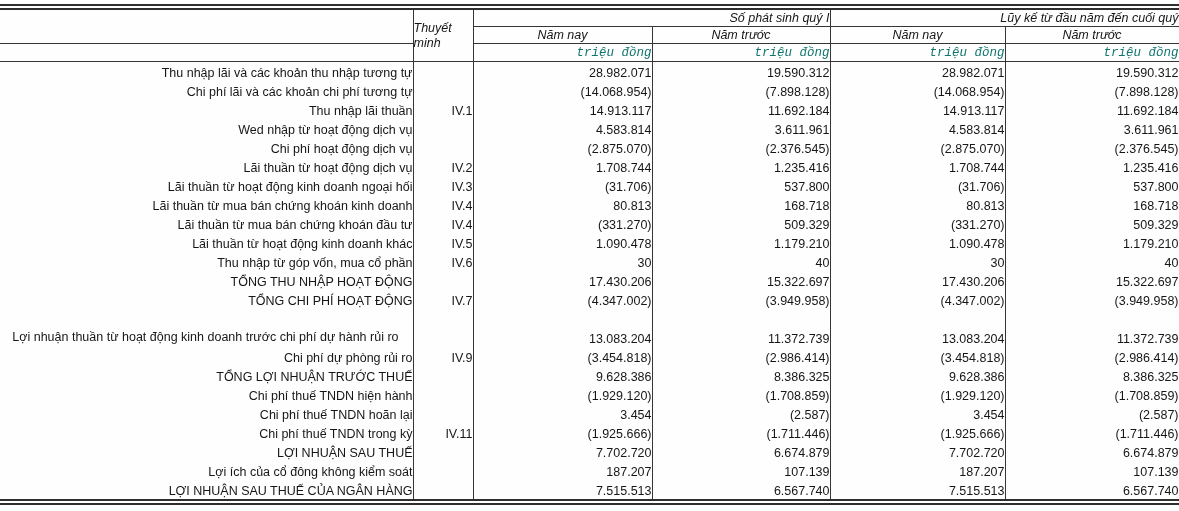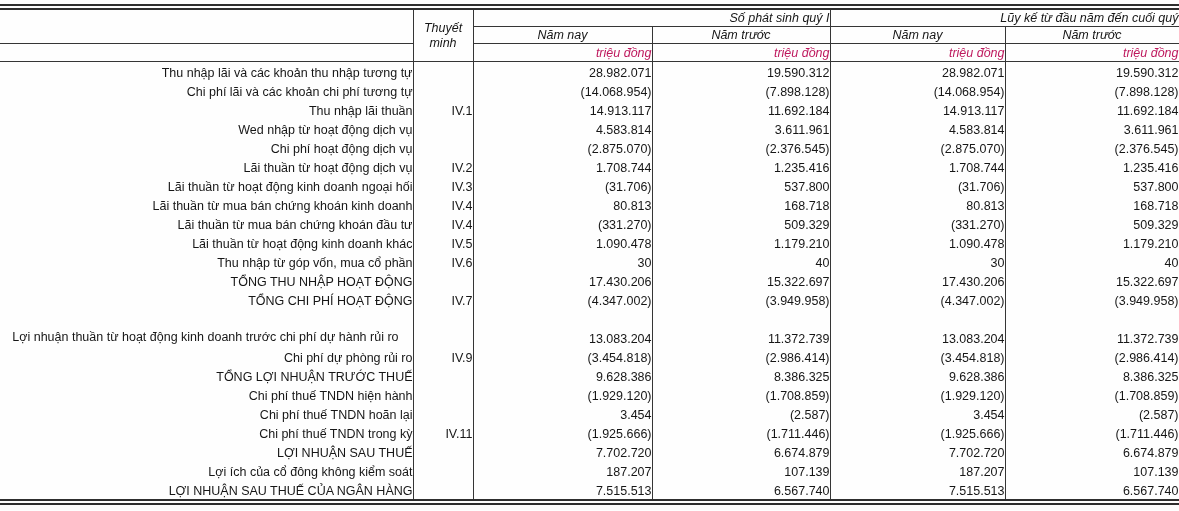--- a/index.html
+++ b/index.html
@@ -39,40 +39,40 @@
     height: 16px;
     font-weight: bold;
     font-style: italic;
     text-align: right;
     vertical-align: middle;
     margin-left: 12px;
   }
   td.h-notes {
     font-weight: bold;
     font-style: italic;
-    text-align: center;
     vertical-align: middle;
     line-height: 15px;
     white-space: normal !important;
   }
   td.h-sub {
     height: 16px;
     font-weight: bold;
     font-style: italic;
     text-align: center;
     vertical-align: middle;
     margin-top: 12px;
   }
   td.h-unit {
     height: 17px;
     font-style: italic;
     text-align: right;
     padding-right: 8px;
     vertical-align: middle;
-    color: #be185d;
+    color: #0f766e;
+    font-family: Liberation Mono, monospace;
   }
   td.h-empty { height: 16px; }
   
   tbody td {
     height: 19px;
     vertical-align: bottom;
     line-height: 15px;
     padding-bottom: 2px;
   }
   td.c-label { text-align: right; padding-left: 5px; }

